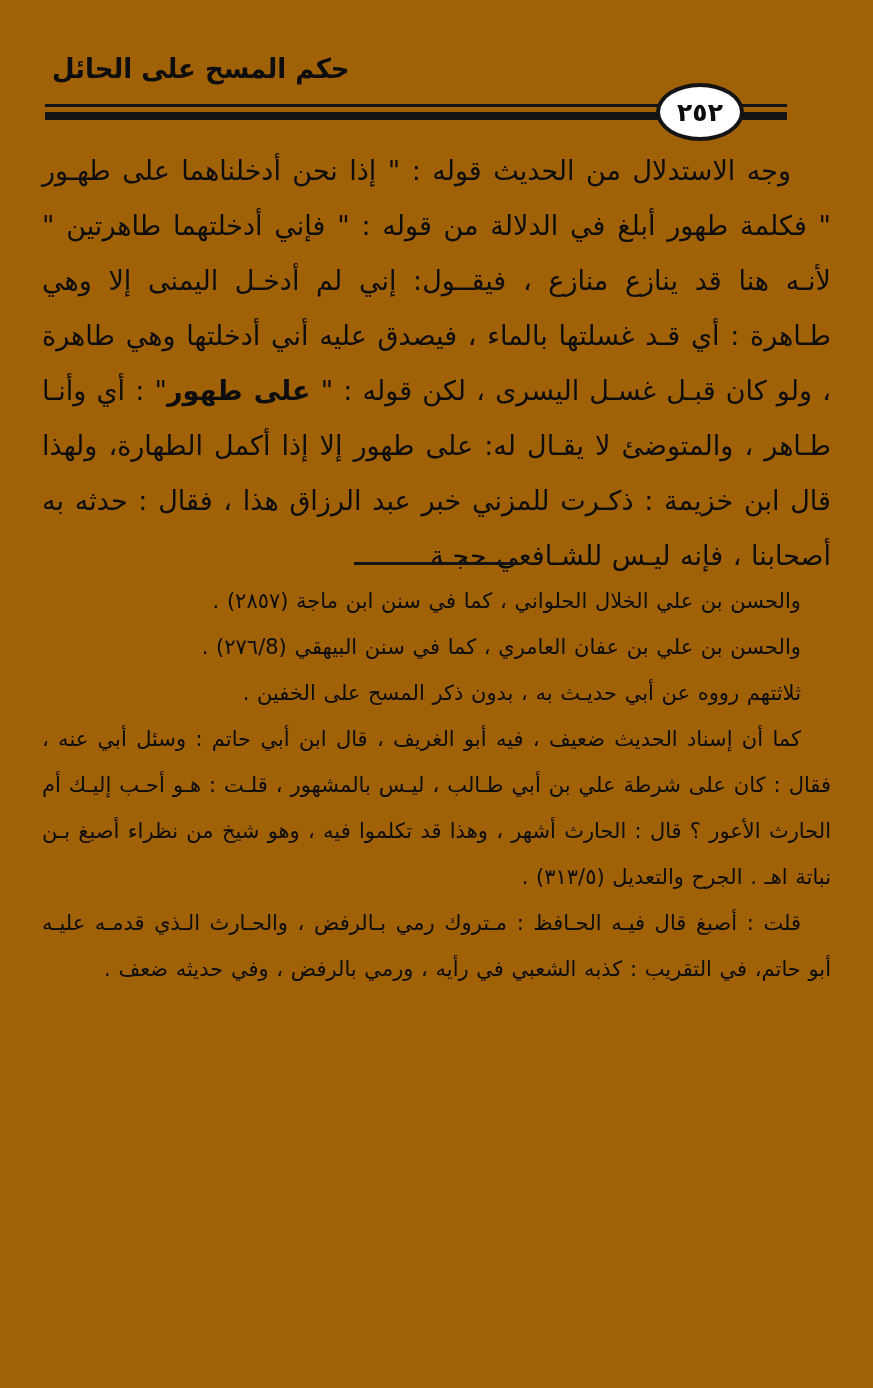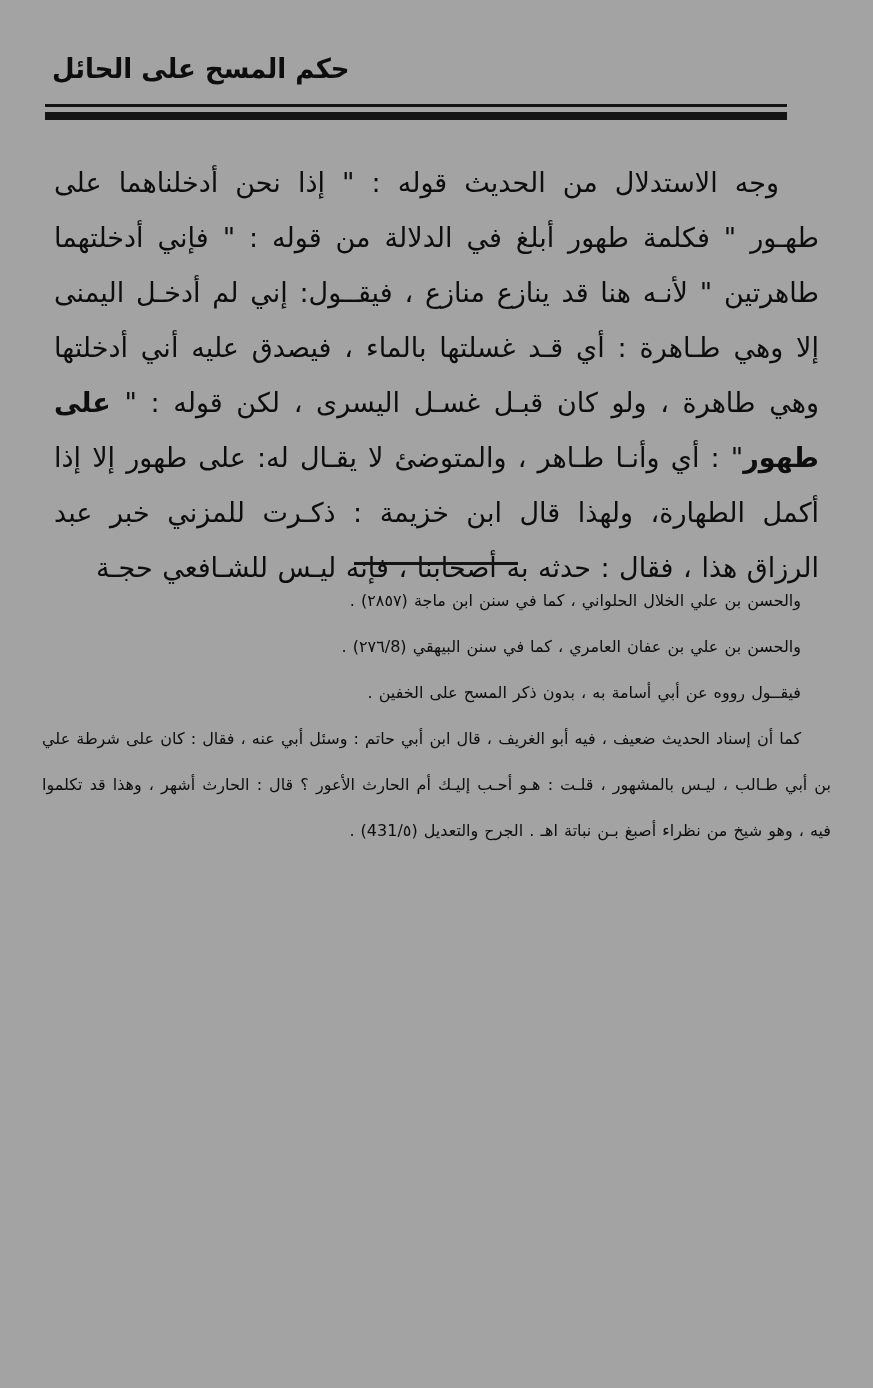--- a/index.html
+++ b/index.html
@@ -5,21 +5,21 @@
   html, body {
     margin: 0;
     padding: 0;
     background: #e8e8e8;
   }
   .page {
     position: relative;
     width: 873px;
     height: 1388px;
     margin: 0 auto;
-    background: #a3a3a3;
+    background: #a16207;
     direction: rtl;
     font-family: "DejaVu Sans", sans-serif;
     color: #0d0d0d;
     overflow: hidden;
   }
   
   .header-title {
     position: absolute;
     top: 54px;
     left: 52px;
@@ -68,69 +68,73 @@
     position: absolute;
     top: 143px;
     right: 42px;
     left: 42px;
     font-size: 27px;
     line-height: 55px;
     text-align: justify;
     word-spacing: 1px;
   }
   .main-text p {
-    margin: 12px;
+    margin: 0;
     text-indent: 40px;
   }
   .bold-phrase {
     font-weight: bold;
   }
   
   .footnote-separator {
     position: absolute;
     top: 562px;
     left: 354px;
     width: 164px;
     height: 3px;
     background: #141414;
   }
   .footnotes {
     position: absolute;
     top: 578px;
     right: 42px;
     left: 42px;
-    font-size: 16px;
+    font-size: 21px;
     line-height: 46px;
     text-align: justify;
     word-spacing: 1px;
   }
   .footnotes p {
     margin: 0;
     text-indent: 30px;
   }
 </style>
 </head>
 <body>
 
 <div class="page">
 
   <div class="header-title">حكم المسح على الحائل</div>
 
   <div class="rule-thin"></div>
   <div class="rule-thick"></div>
 
+  <div class="page-number-badge">
+    <span>٢٥٢</span>
+  </div>
 
   <div class="main-text">
     <p>
       <span>وجه الاستدلال من الحديث قوله : " إذا نحن أدخلناهما على طهـور " فكلمة طهور أبلغ في الدلالة من قوله : " فإني أدخلتهما طاهرتين " لأنـه هنا قد ينازع منازع ، فيقــول: إني لم أدخـل اليمنى إلا وهي طـاهرة : أي قـد غسلتها بالماء ، فيصدق عليه أني أدخلتها وهي طاهرة ، ولو كان قبـل غسـل اليسرى ، لكن قوله : " </span><span class="bold-phrase">على طهور</span><span>" : أي وأنـا طـاهر ، والمتوضئ لا يقـال له: على طهور إلا إذا أكمل الطهارة، ولهذا قال ابن خزيمة : ذكـرت للمزني خبر عبد الرزاق هذا ، فقال : حدثه به أصحابنا ، فإنه ليـس للشـافعي حجـة</span>
     </p>
   </div>
 
   <div class="footnote-separator"></div>
 
   <div class="footnotes">
     <p>والحسن بن علي الخلال الحلواني ، كما في سنن ابن ماجة (٢٨٥٧) .</p>
     <p>والحسن بن علي بن عفان العامري ، كما في سنن البيهقي (٢٧٦/8) .</p>
-    <p>فيقــول رووه عن أبي أسامة به ، بدون ذكر المسح على الخفين .</p>
-    <p>كما أن إسناد الحديث ضعيف ، فيه أبو الغريف ، قال ابن أبي حاتم : وسئل أبي عنه ، فقال : كان على شرطة علي بن أبي طـالب ، ليـس بالمشهور ، قلـت : هـو أحـب إليـك أم الحارث الأعور ؟ قال : الحارث أشهر ، وهذا قد تكلموا فيه ، وهو شيخ من نظراء أصبغ بـن نباتة اهـ . الجرح والتعديل (431/٥) .</p>
+    <p>ثلاثتهم رووه عن أبي حديـث به ، بدون ذكر المسح على الخفين .</p>
+    <p>كما أن إسناد الحديث ضعيف ، فيه أبو الغريف ، قال ابن أبي حاتم : وسئل أبي عنه ، فقال : كان على شرطة علي بن أبي طـالب ، ليـس بالمشهور ، قلـت : هـو أحـب إليـك أم الحارث الأعور ؟ قال : الحارث أشهر ، وهذا قد تكلموا فيه ، وهو شيخ من نظراء أصبغ بـن نباتة اهـ . الجرح والتعديل (٣١٣/٥) .</p>
+    <p>قلت : أصبغ قال فيـه الحـافظ : مـتروك رمي بـالرفض ، والحـارث الـذي قدمـه عليـه أبو حاتم، في التقريب : كذبه الشعبي في رأيه ، ورمي بالرفض ، وفي حديثه ضعف .</p>
   </div>
 
 </div>
 
 </body></html>

